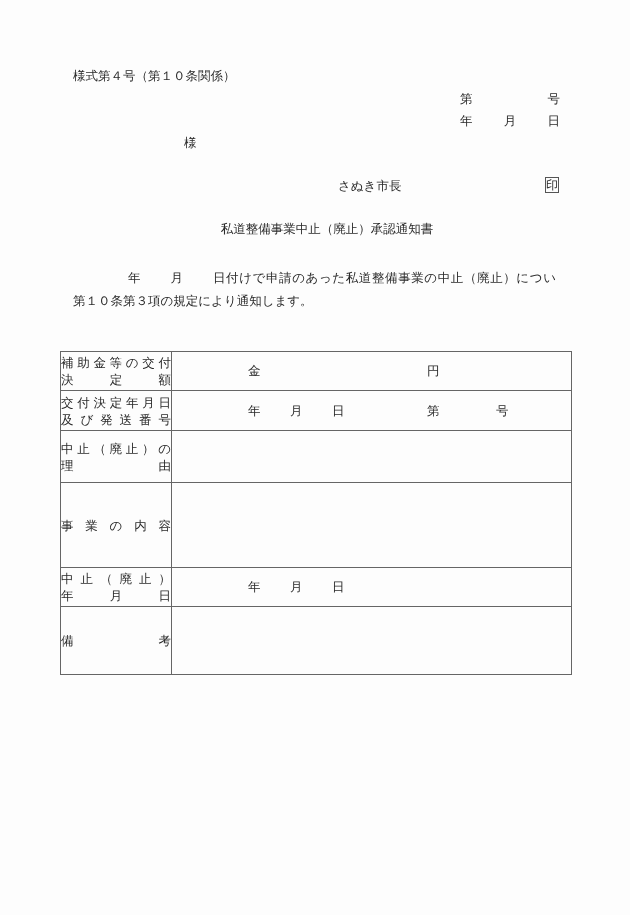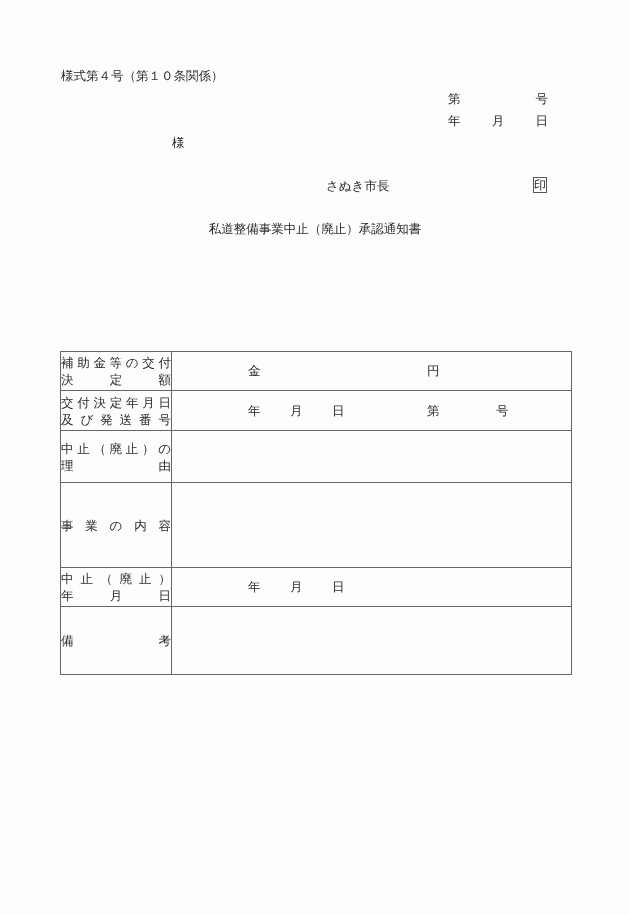--- a/index.html
+++ b/index.html
@@ -1,21 +1,21 @@
 <!DOCTYPE html>
 <html><head>
   <meta charset="utf-8">
   <style>
     html, body { margin: 0; padding: 0; background: #fdfdfd; }
     body {
       width: 630px; height: 915px; position: relative; overflow: hidden;
       font-family: "DejaVu Serif", "Liberation Serif", serif;
       color: #2a2a2a; font-size: 12.5px;
     }
-    .abs { position: absolute; white-space: nowrap; line-height: 1; }
+    .abs { position: absolute; white-space: nowrap; line-height: 1; margin-left: 12px; }
     .form-no { left: 61px; top: 70px; }
     .no-row { left: 448px; top: 93px; width: 100px; }
     .date-row { left: 448px; top: 115px; width: 100px; }
     .sama { left: 172px; top: 137px; }
     .mayor { left: 326px; top: 180px; }
     .seal { left: 533px; top: 177px; width: 14px; height: 16px; border: 1px solid #555;
       font-size: 12px; display: flex; align-items: center; justify-content: center; box-sizing: border-box; }
     .title { left: 0; width: 630px; text-align: center; top: 223px; }
     .body-text { left: 61px; top: 266px; width: 512px; white-space: normal; line-height: 23px; font-size: 12.5px; }
     .body-text .line { display: block; height: 23px; }
@@ -47,20 +47,22 @@
   <span>日</span>
 </div>
 
 <div class="abs sama">様</div>
 <div class="abs mayor">さぬき市長</div>
 <div class="abs seal">印</div>
 
 <div class="abs title">私道整備事業中止（廃止）承認通知書</div>
 
 <div class="abs body-text">
+  <span class="line"><span class="gap" style="width:55px"></span><span>年</span><span class="gap" style="width:30px"></span><span>月</span><span class="gap" style="width:30px"></span><span style="letter-spacing:0.6px">日付けで申請のあった私道整備事業の中止（廃止）につい</span></span>
+  <span class="line">第１０条第３項の規定により通知します。</span>
 </div>
 
 <table class="form">
   <tbody>
       <tr style="height:39px">
     <td class="label">
       <div class="ln" id="r0l1">
             <span>補</span>
             <span>助</span>
             <span>金</span>

